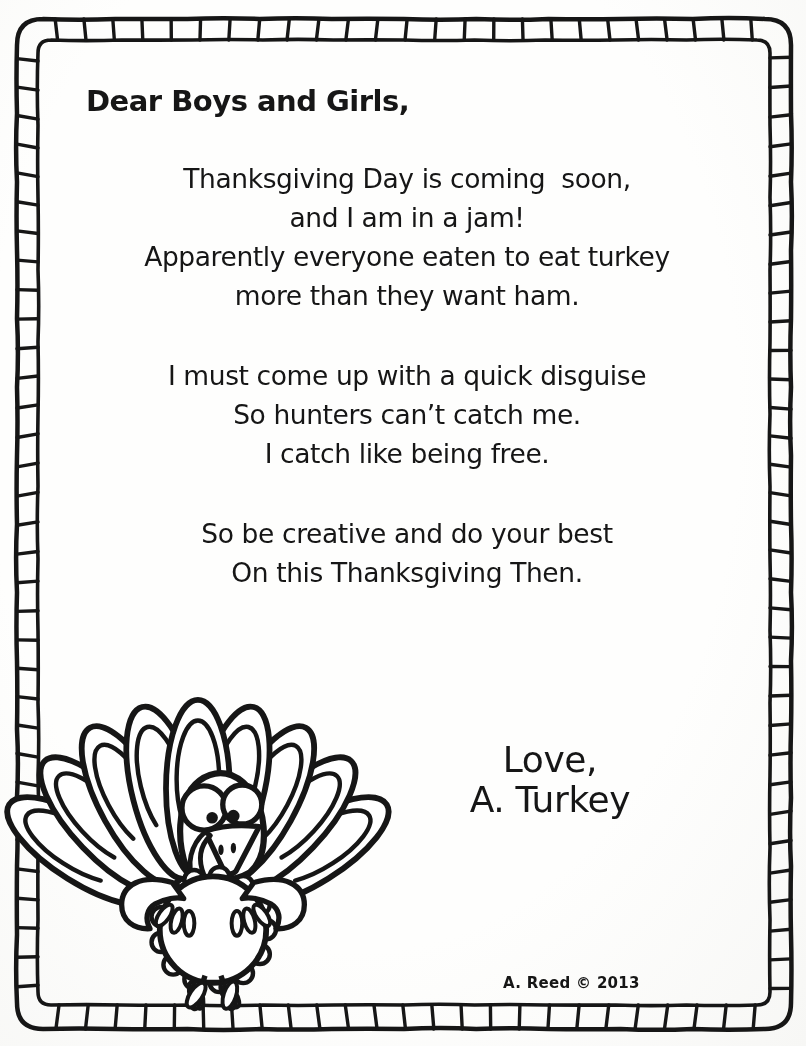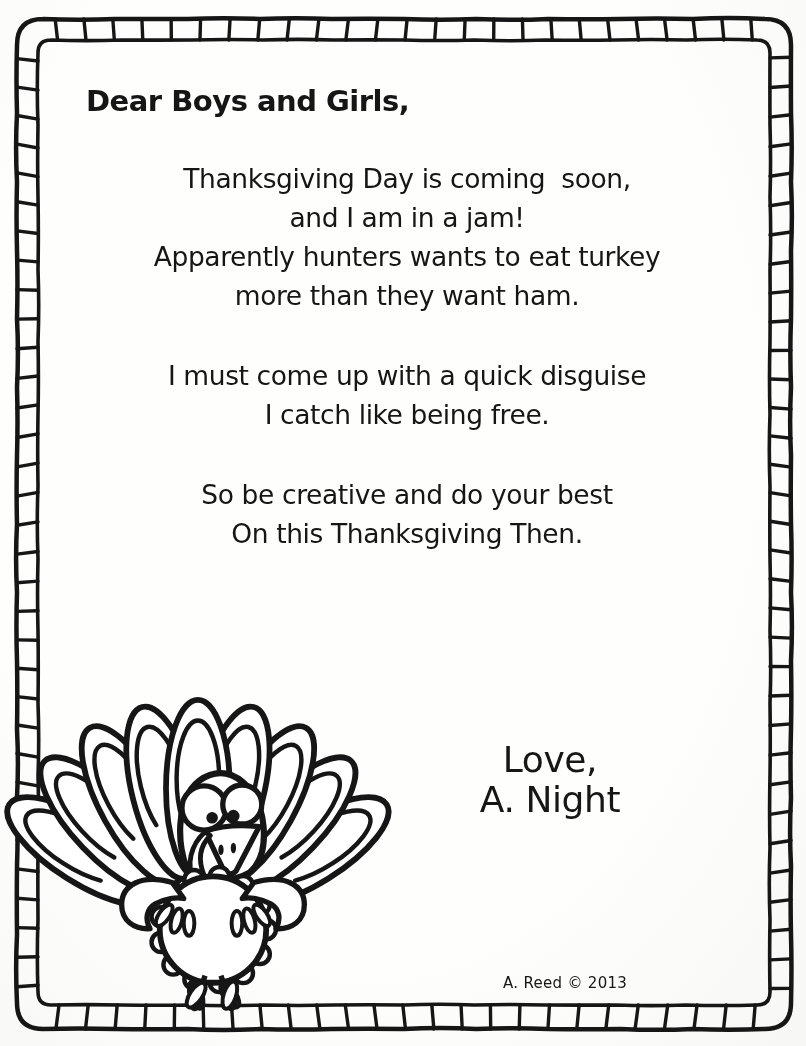--- a/index.html
+++ b/index.html
@@ -24,21 +24,21 @@
     font-size:26.5px;font-weight:500;line-height:39px;
     letter-spacing:-0.4px;white-space:pre-wrap;
   }
   .closing{
     position:absolute;left:436px;top:740px;width:228px;
     text-align:center;font-size:36px;font-weight:500;line-height:40px;
     letter-spacing:-0.4px;
   }
   .credit{
     position:absolute;left:503px;top:974px;
-    font-size:15px;font-weight:400;letter-spacing:0.3px;
+    font-size:15px;font-weight:700;letter-spacing:0.3px;
   }
   .turkey-svg{position:absolute;left:8px;top:683px;width:355px;height:337px;overflow:visible;}
 </style>
 </head>
 <body>
 
 <div class="page">
 
   <svg class="frame-svg" id="frame" viewBox="0 0 806 1046" xmlns="http://www.w3.org/2000/svg">
       <path d="M 43,19 Q 79.1,20.6 115.2,19.0 Q 151.3,19.2 187.4,19.0 Q 223.5,17.6 259.6,19.0 Q 295.7,17.3 331.8,19.0 Q 367.9,18.6 404.0,19.0 Q 440.1,20.3 476.2,19.0 Q 512.3,20.7 548.4,19.0 Q 584.5,19.5 620.6,19.0 Q 656.7,17.8 692.8,19.0 Q 728.9,17.2 765.0,19.0 Q 791,19 791,45 Q 790.8,79.2 791.0,113.4 Q 792.4,147.6 791.0,181.9 Q 792.7,216.1 791.0,250.3 Q 791.4,284.5 791.0,318.7 Q 789.7,352.9 791.0,387.1 Q 789.3,421.4 791.0,455.6 Q 790.5,489.8 791.0,524.0 Q 792.2,558.2 791.0,592.4 Q 792.8,626.6 791.0,660.9 Q 791.7,695.1 791.0,729.3 Q 790.0,763.5 791.0,797.7 Q 789.2,831.9 791.0,866.1 Q 790.2,900.4 791.0,934.6 Q 791.9,968.8 791.0,1003.0 Q 791,1029 765,1029 Q 728.9,1030.4 692.8,1029.0 Q 656.7,1030.7 620.6,1029.0 Q 584.5,1029.4 548.4,1029.0 Q 512.3,1027.7 476.2,1029.0 Q 440.1,1027.2 404.0,1029.0 Q 367.9,1028.4 331.8,1029.0 Q 295.7,1030.1 259.6,1029.0 Q 223.5,1030.8 187.4,1029.0 Q 151.3,1029.7 115.2,1029.0 Q 79.1,1028.0 43.0,1029.0 Q 17,1029 17,1003 Q 15.3,968.8 17.0,934.6 Q 16.6,900.4 17.0,866.1 Q 18.2,831.9 17.0,797.7 Q 18.8,763.5 17.0,729.3 Q 17.6,695.1 17.0,660.9 Q 15.9,626.6 17.0,592.4 Q 15.2,558.2 17.0,524.0 Q 16.2,489.8 17.0,455.6 Q 18.0,421.4 17.0,387.1 Q 18.8,352.9 17.0,318.7 Q 17.9,284.5 17.0,250.3 Q 16.1,216.1 17.0,181.9 Q 15.2,147.6 17.0,113.4 Q 16.0,79.2 17.0,45.0 Q 17,19 43,19" fill="none" stroke="#161616" stroke-width="4.5" stroke-linecap="round"></path>
@@ -160,38 +160,39 @@
       <path d="M 770,959.9074229135947 L 791,958.854093835739" fill="none" stroke="#161616" stroke-width="3.4" stroke-linecap="round"></path>
       <path d="M 770,988.5192152835161 L 791,988.3929410821888" fill="none" stroke="#161616" stroke-width="3.4" stroke-linecap="round"></path>
     </svg>
 
   <div class="letter">
     <p class="salutation">Dear Boys and Girls,</p>
 
     <div class="stanza">
       <div class="line">Thanksgiving Day is coming  soon,</div>
       <div class="line">and I am in a jam!</div>
-      <div class="line">Apparently hunters wants to eat turkey</div>
+      <div class="line">Apparently everyone eaten to eat turkey</div>
       <div class="line">more than they want ham.</div>
     </div>
 
     <div class="stanza">
       <div class="line">I must come up with a quick disguise</div>
+      <div class="line">So hunters can’t catch me.</div>
       <div class="line">I catch like being free.</div>
     </div>
 
     <div class="stanza">
       <div class="line">So be creative and do your best</div>
       <div class="line">On this Thanksgiving Then.</div>
     </div>
   </div>
 
   <div class="closing">
     <div>Love,</div>
-    <div>A. Night</div>
+    <div>A. Turkey</div>
   </div>
 
   <div class="credit">A. Reed ©  2013</div>
 
   <svg class="turkey-svg" id="turkey" viewBox="0 0 400 380" xmlns="http://www.w3.org/2000/svg">
     <g id="feathers">
         <g transform="rotate(-58 214 270)">
           <ellipse cx="214" cy="119" rx="36" ry="100" fill="#ffffff" stroke="#161616" stroke-width="6.5"></ellipse>
           <path d="M 196,152 A 24,66 0 1 1 232,152" fill="none" stroke="#161616" stroke-width="5" stroke-linecap="round"></path>
         </g>

